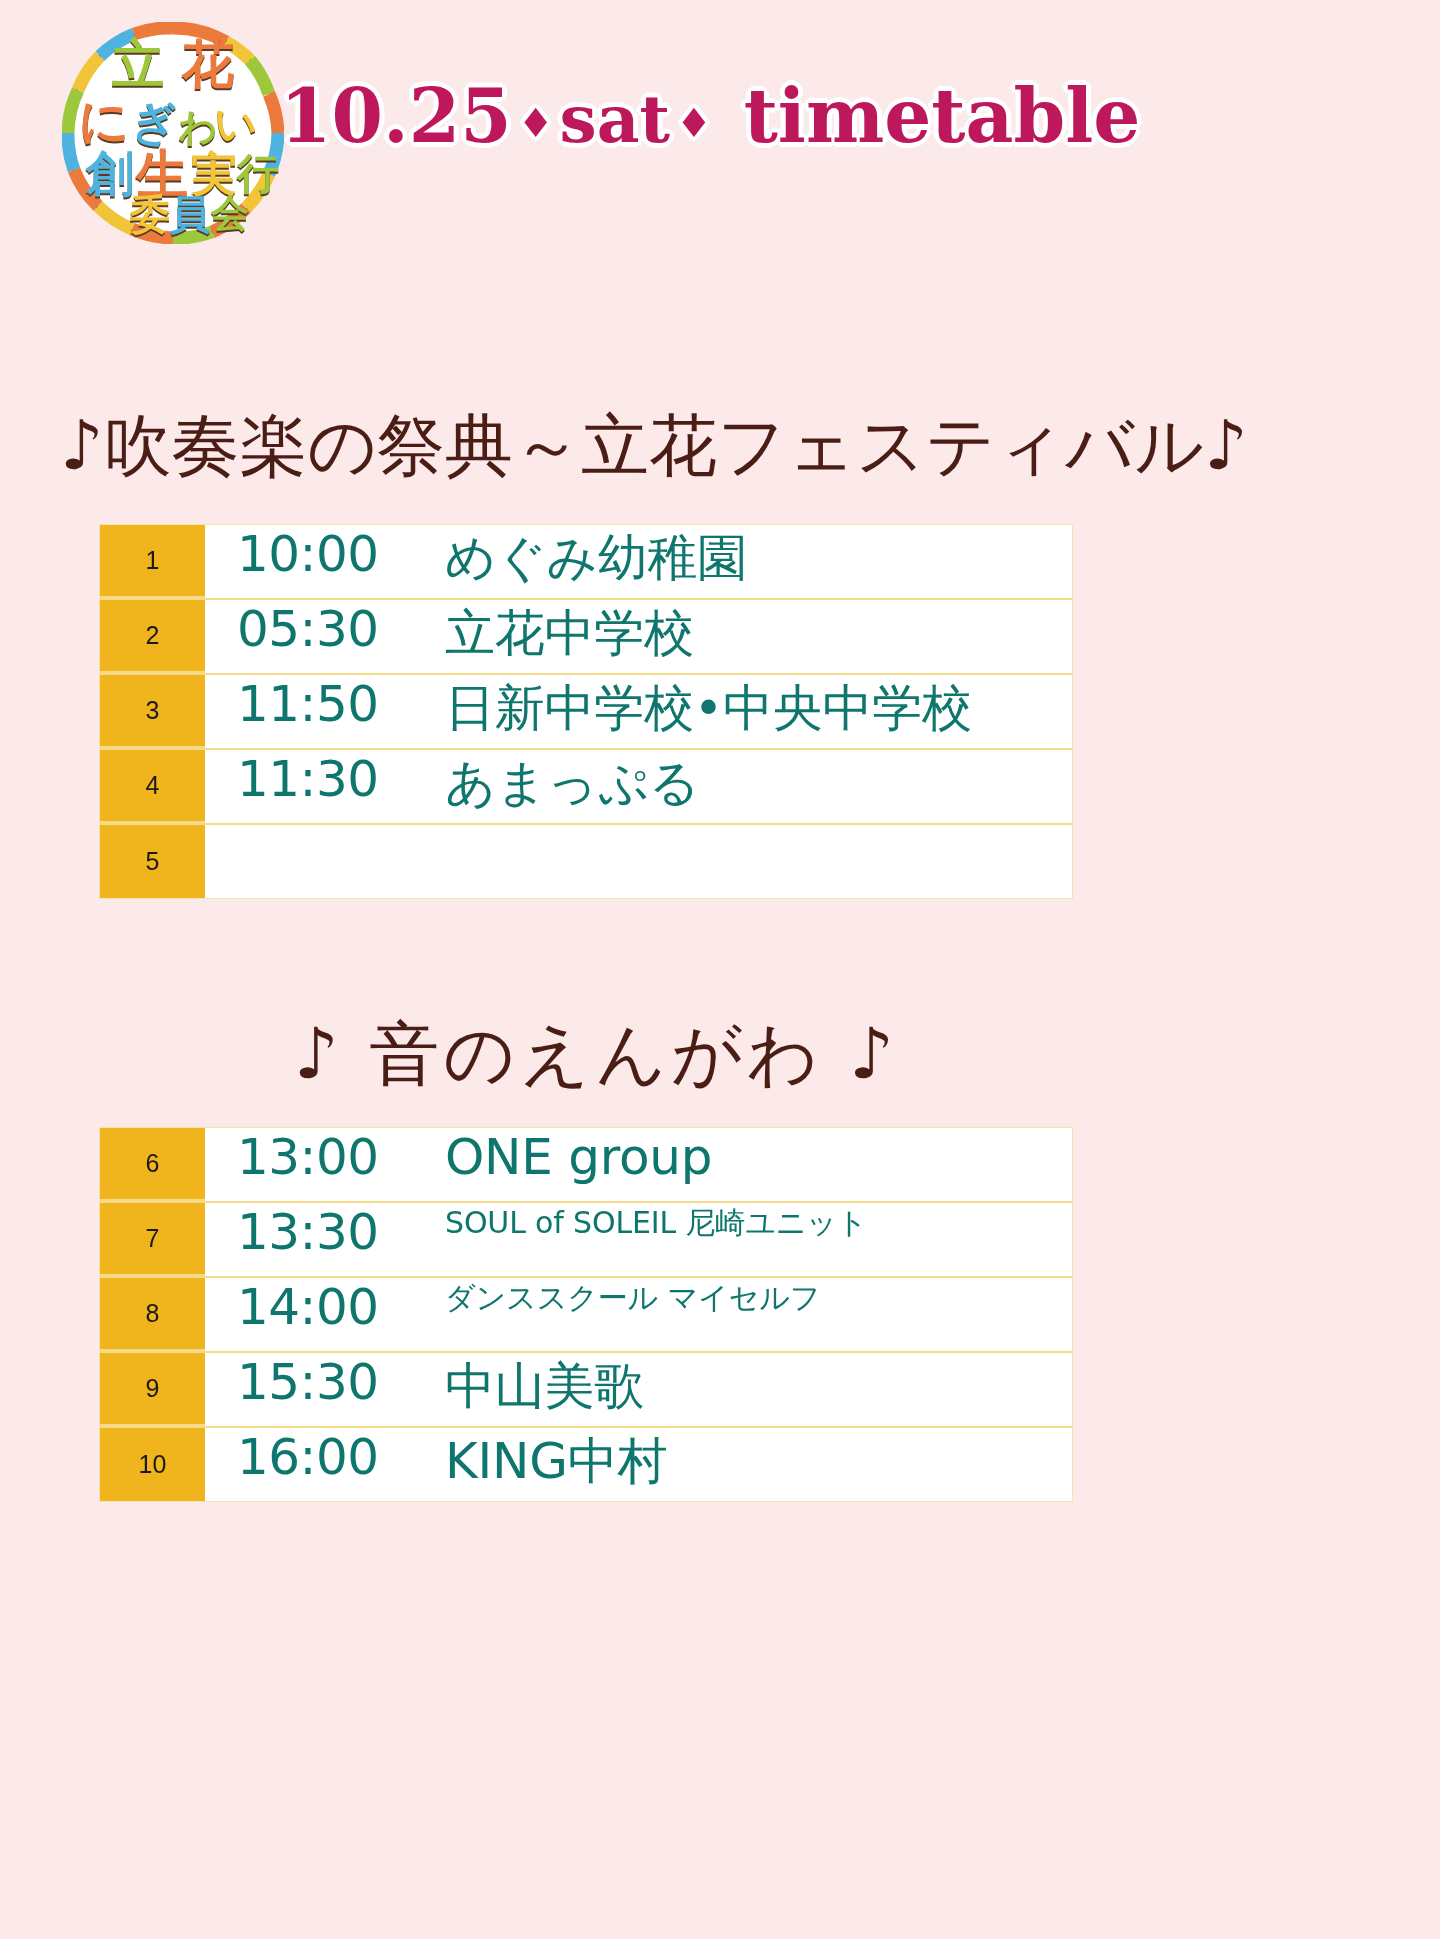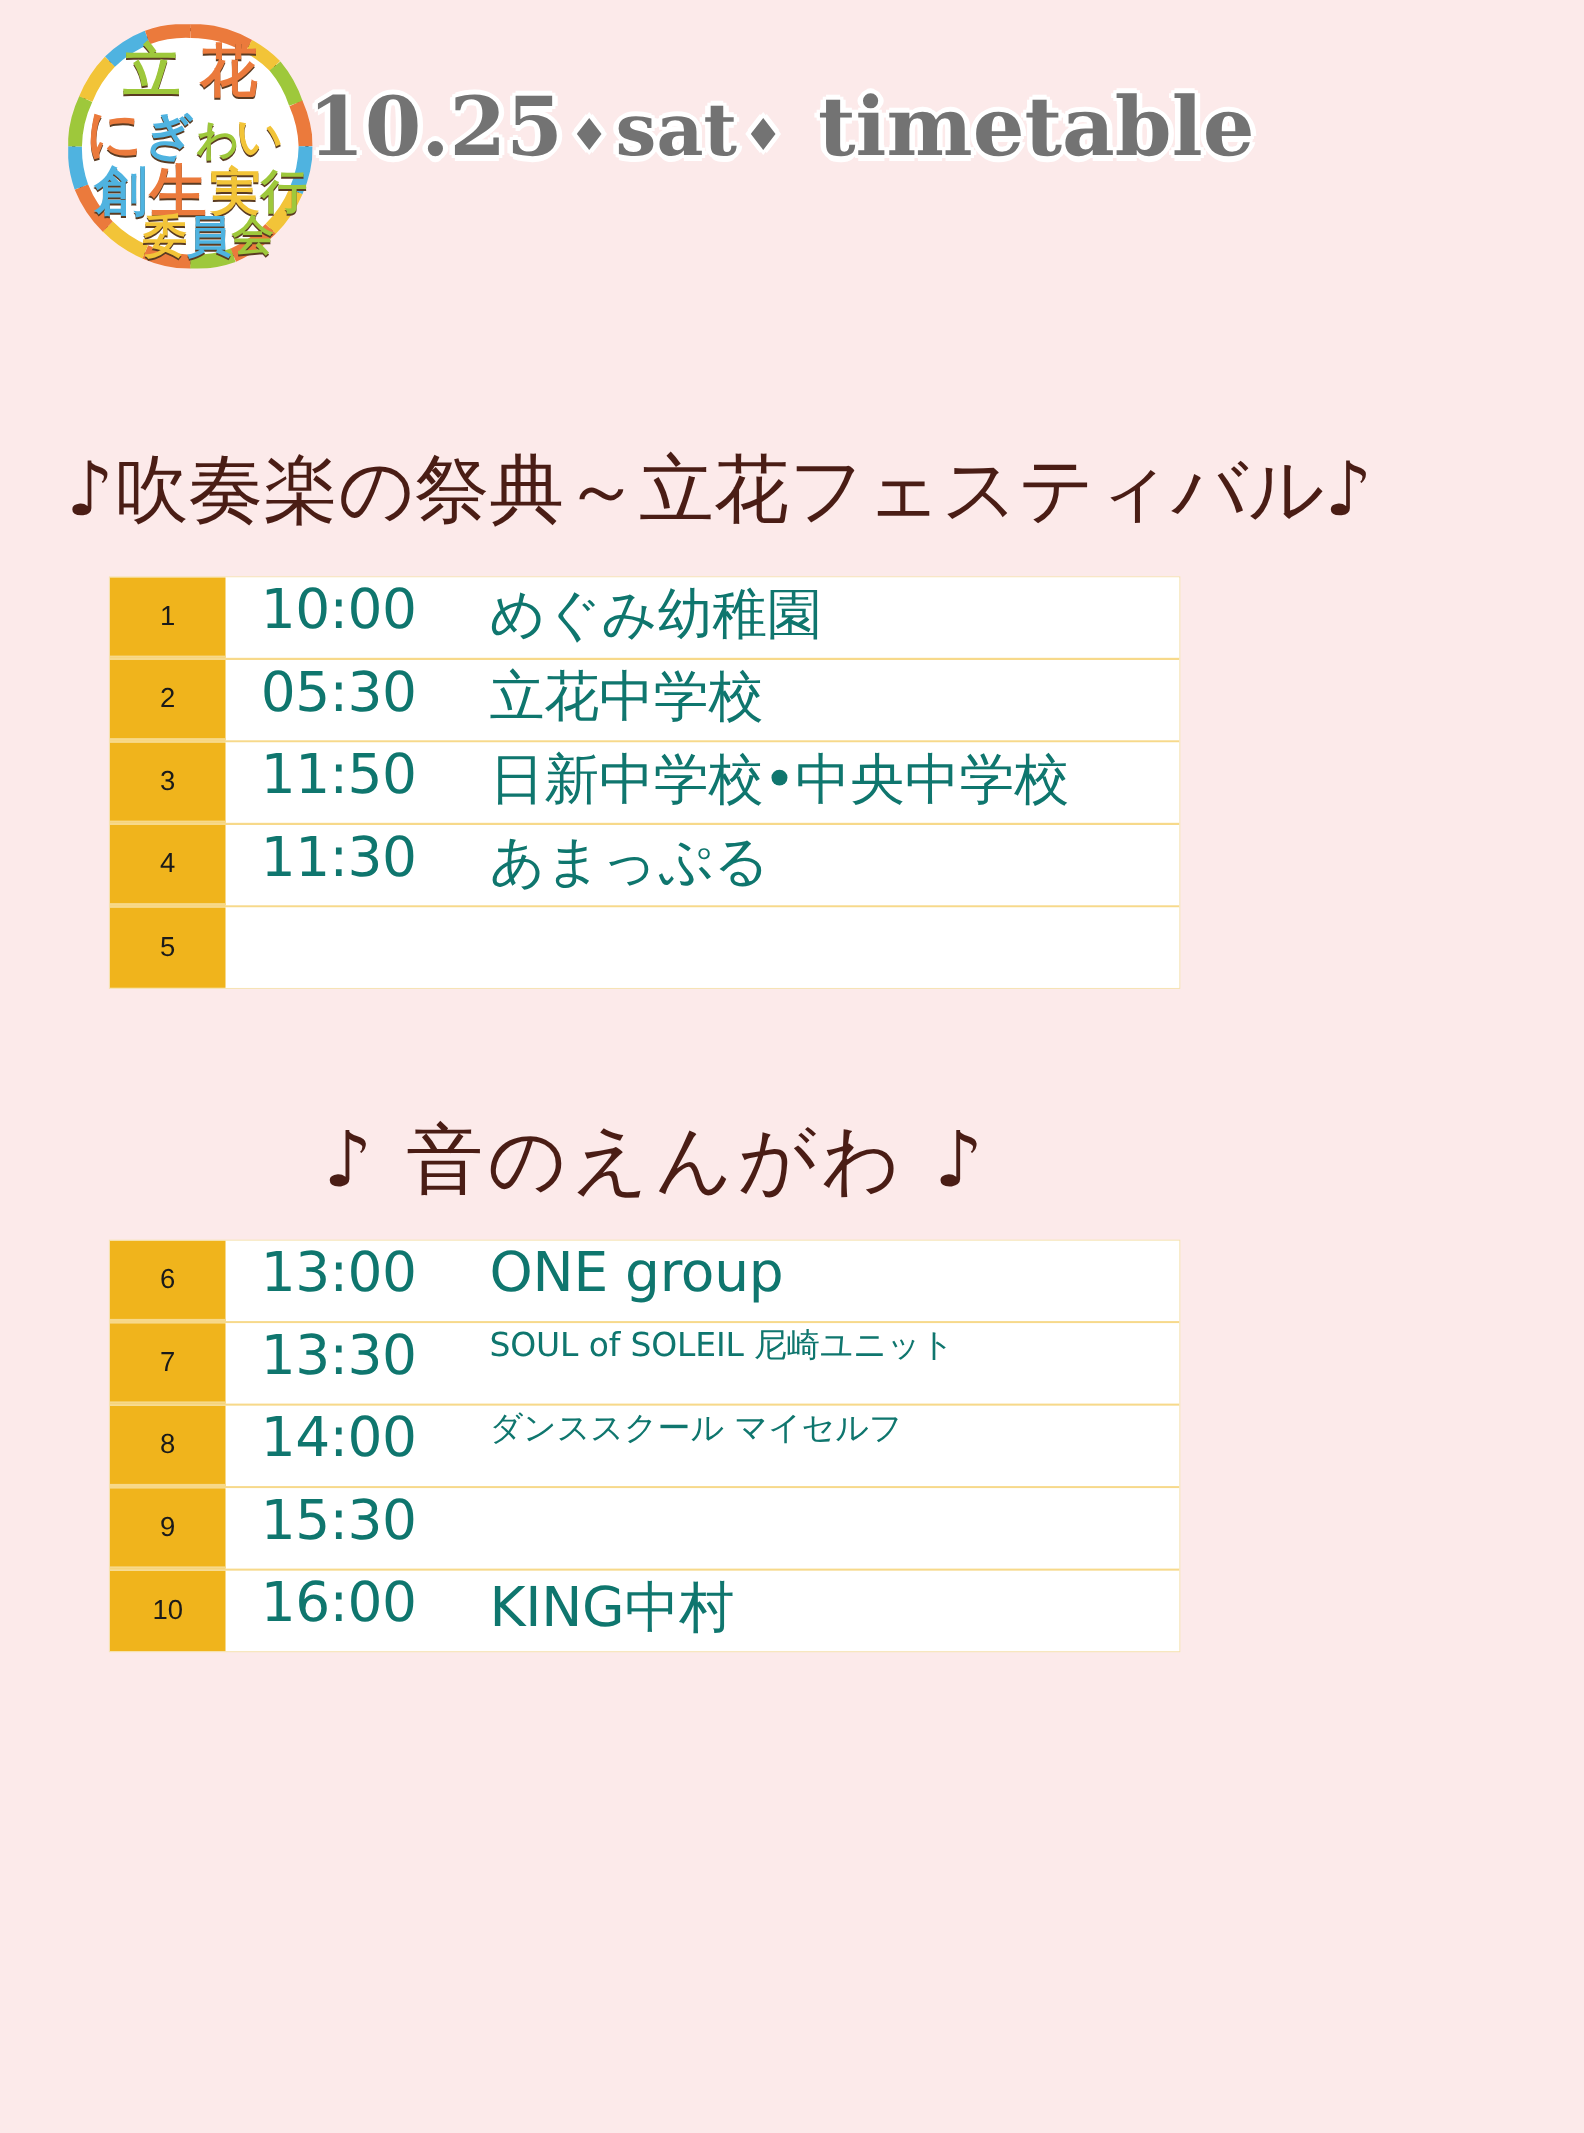--- a/index.html
+++ b/index.html
@@ -47,21 +47,21 @@
     text-shadow:
        3px  0 0 #fff, -3px  0 0 #fff,  0  3px 0 #fff,  0 -3px 0 #fff,
        3px  3px 0 #fff, -3px  3px 0 #fff,  3px -3px 0 #fff, -3px -3px 0 #fff,
        5px  0 0 #fff, -5px  0 0 #fff,  0  5px 0 #fff,  0 -5px 0 #fff;
     white-space: nowrap;
   }
   .sub-title {
     font-family: "DejaVu Serif", serif;
     font-size: 74px;
     font-weight: bold;
-    color: #737373;
+    color: #be185d;
     margin: 18px 0 0 -10px;
     line-height: 1.05;
     white-space: nowrap;
     text-shadow:
        3px  0 0 #fff, -3px  0 0 #fff,  0  3px 0 #fff,  0 -3px 0 #fff,
        3px  3px 0 #fff, -3px  3px 0 #fff,  3px -3px 0 #fff, -3px -3px 0 #fff,
        5px  0 0 #fff, -5px  0 0 #fff,  0  5px 0 #fff,  0 -5px 0 #fff;
   }
   .sub-title .dia {
     font-size: 40px;
@@ -277,20 +277,21 @@
     <div class="tt-num">8</div>
     <div class="tt-body">
       <span class="tt-time">14:00</span>
       <span class="tt-act compact">ダンススクール マイセルフ</span>
     </div>
   </div>
   <div class="tt-row">
     <div class="tt-num">9</div>
     <div class="tt-body">
       <span class="tt-time">15:30</span>
+      <span class="tt-act">中山美歌</span>
     </div>
   </div>
   <div class="tt-row">
     <div class="tt-num">10</div>
     <div class="tt-body">
       <span class="tt-time">16:00</span>
       <span class="tt-act">KING中村</span>
     </div>
   </div>
 </div>

